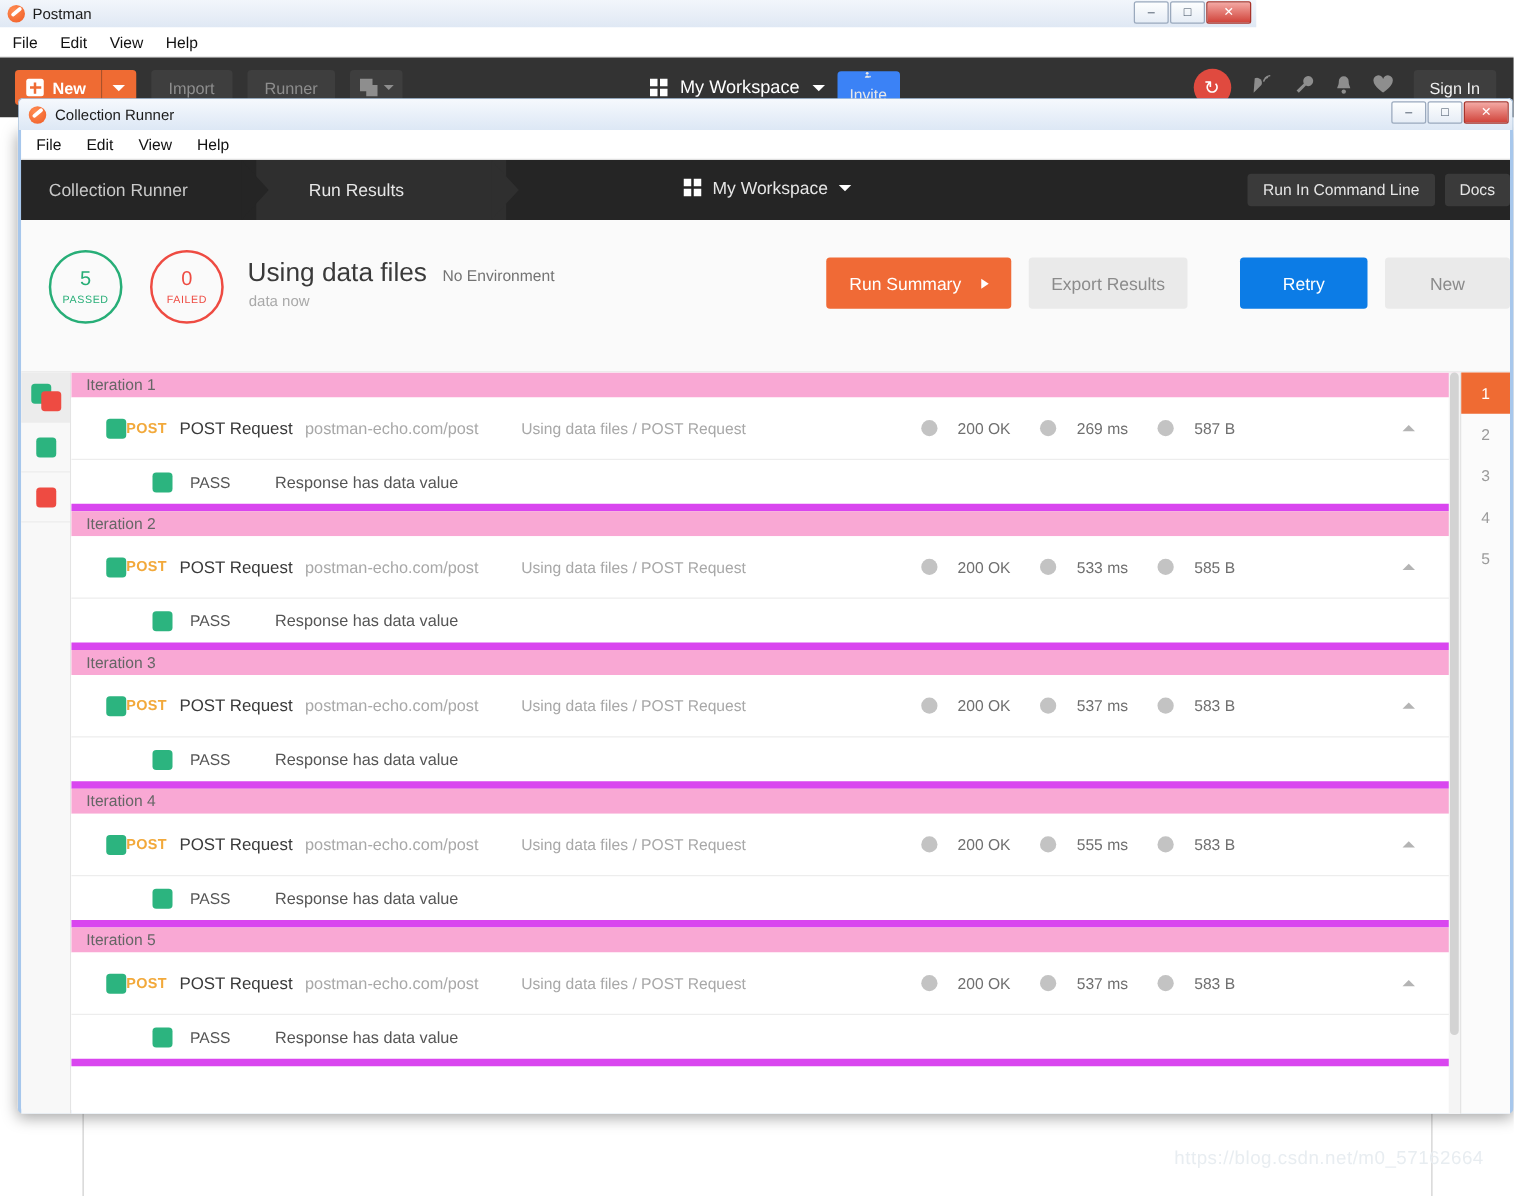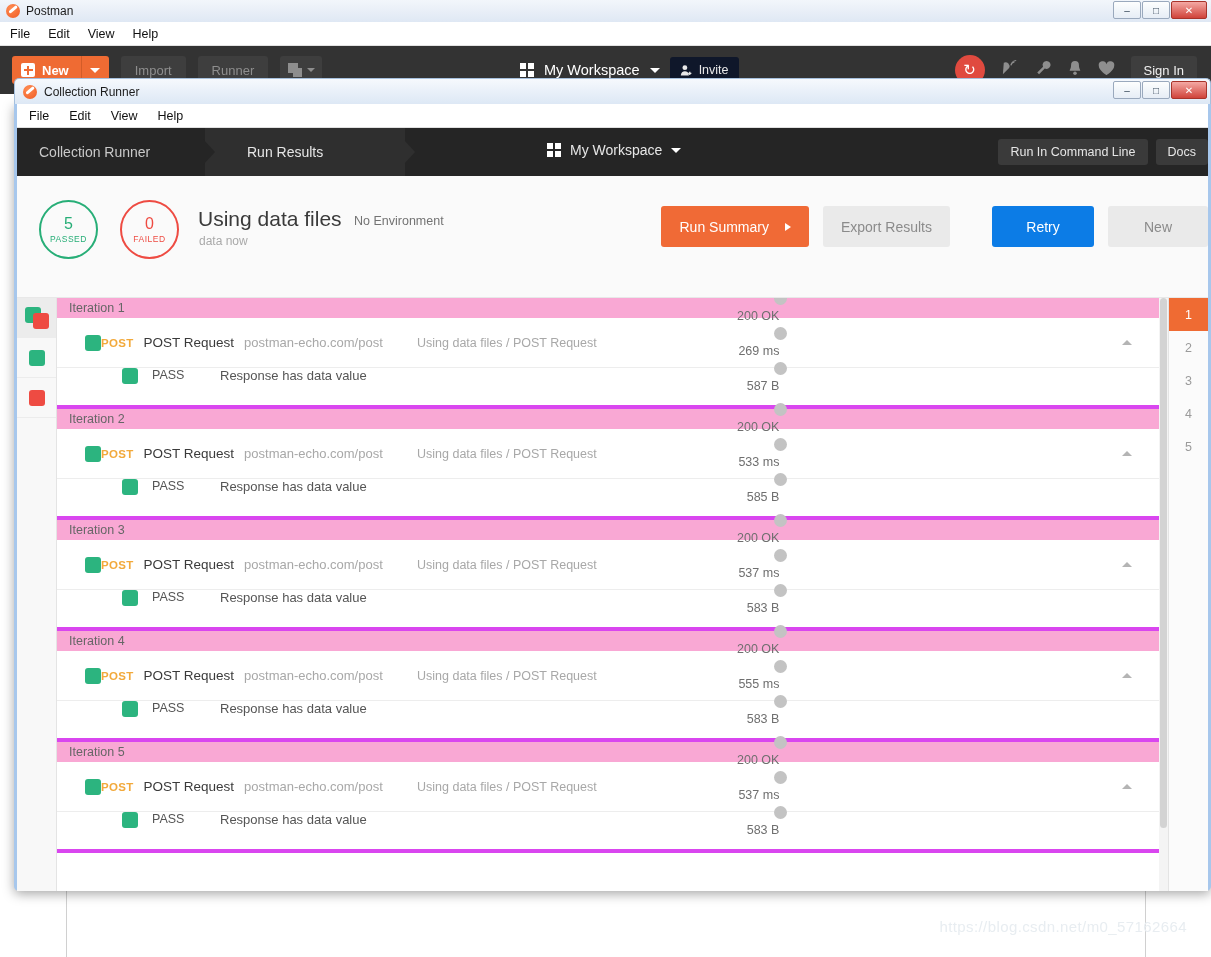--- a/index.html
+++ b/index.html
@@ -7,21 +7,21 @@
     width: 1211px; height: 957px;
     font-family: "Liberation Sans", sans-serif;
     overflow: hidden;
     background: #ffffff;
   }
   #root { position: relative; width: 1211px; height: 957px; background: #fff; }
 
   
   .pm-window { position: absolute; left: 0; top: 0; width: 1211px; height: 957px; background:#fff; }
   .pm-titlebar {
-    position: absolute; left:0; top:0; width:1211px; height:22px;
+    position: absolute; left:0; top:0; width:1005px; height:22px;
     background: linear-gradient(to bottom, #f2f6fb 0%, #e8eef7 55%, #dfe8f4 100%);
     display:flex; align-items:center; padding-left:6px;
   }
   .pm-title-dot {
     width:14px; height:14px; border-radius:50%;
     background: radial-gradient(circle at 35% 30%, #ff8c52, #ef5b25);
     margin-right:6px; position:relative; overflow:hidden;
   }
   .pm-title-dot:after{
     content:""; position:absolute; left:2px; top:4px; width:10px; height:2.5px;
@@ -69,21 +69,21 @@
   .stack-ico{position:relative;width:15px;height:14px;}
   .stack-ico i{position:absolute;display:block;background:#8e8e8e;}
   .stack-ico i:nth-child(1){left:0;top:0;width:10px;height:10px;}
   .stack-ico i:nth-child(2){left:5px;top:5px;width:9px;height:9px;background:#8e8e8e;}
   .caret-d-sm{width:0;height:0;border-left:4px solid transparent;border-right:4px solid transparent;border-top:4px solid #8e8e8e;}
 
   .pm-ws { position:absolute; left:520px; top:57px; display:flex; align-items:center; gap:10px; }
   .grid-ico { display:grid; grid-template-columns:repeat(2,6px); grid-template-rows:repeat(2,6px); gap:2px; }
   .grid-ico i { background:#fff; display:block; }
   .pm-ws-label { color:#fff; font-size:14.5px; }
-  .pm-invite { background:#0f172a; border-radius:3px; height:26px; padding:0 10px; display:flex; align-items:center; gap:6px; color:#e8e8e8; font-size:12.5px; }
+  .pm-invite { background:#3b82f6; border-radius:3px; height:26px; padding:0 10px; display:flex; align-items:center; gap:6px; color:#e8e8e8; font-size:12.5px;flex-direction:column; }
 
   .pm-right-icons { position:absolute; right:14px; top:55px; display:flex; align-items:center; gap:16px; }
   .sync-circle { width:30px;height:30px;border-radius:50%;background:#e04a3f;display:flex;align-items:center;justify-content:center;color:#fff;font-size:15px;}
   .ic { color:#8e8e8e; font-size:16px; }
   .signin { background:#3e3e3e;border-radius:3px;height:28px;padding:0 13px;display:flex;align-items:center;color:#f0f0f0;font-size:13px; }
 
   .pm-body { position:absolute; left:0; top:94px; width:1211px; height:863px; background:#fff; }
   .pm-sidebar-line { position:absolute; left:303px; top:0; width:1px; height:863px; background:#dcdcdc; }
   .pm-inner-panel { position:absolute; left:66px; top:795px; width:1080px; height:110px; border:1px solid #d0d0d0; background:#fff;}
 
@@ -177,26 +177,26 @@
 
   
   .results { position:absolute; left:40px; top:194px; width:1111px; height:593px; background:#fff; overflow:hidden; }
   .iter-head { height:20px; background:#f9a8d4; display:flex; align-items:center; padding-left:12px; font-size:12.5px; color:#666; }
   .req-row { height:50px; border-bottom:1px solid #ededed; display:flex; align-items:center; position:relative; background:#fff; }
   .req-sq { margin-left:28px; }
   .req-method { margin-left:0; font-size:11.5px; font-weight:bold; color:#f2a93b; letter-spacing:.3px; }
   .req-name { margin-left:10px; font-size:13.5px; color:#3a3a3a; }
   .req-url { margin-left:10px; font-size:13px; color:#a8a8a8; }
   .req-path { position:absolute; left:360px; font-size:12.5px; color:#a8a8a8; }
-  .req-stats { position:absolute; left:680px; display:flex; align-items:flex-end; gap:4px;flex-direction:column; }
+  .req-stats { position:absolute; left:680px; display:flex; align-items:flex-start; gap:16px; }
   .dot { width:13px;height:13px;border-radius:50%;background:#c3c3c3;display:inline-block; }
   .stat-txt { font-size:12.5px; color:#6f6f6f; margin-right:8px; }
   .collapse-arrow { position:absolute; right:36px; width:0;height:0;
     border-left:5px solid transparent;border-right:5px solid transparent;border-bottom:5px solid #b4b4b4; }
-  .test-row { height:41px; border-bottom:4px solid #d946ef; display:flex; align-items:flex-start; background:#fff; }
+  .test-row { height:41px; border-bottom:6px solid #d946ef; display:flex; align-items:center; background:#fff; }
   .test-sq { margin-left:65px; }
   .test-status { margin-left:14px; font-size:12.5px; color:#555; width:68px; }
   .test-name { font-size:13px; color:#555; }
 
   
   .vscroll { position:absolute; right:40px; top:194px; width:9px; height:593px; background:#f4f4f4; }
   .vscroll .thumb { position:absolute; left:1px; top:0; width:7px; height:530px; background:#d3d3d3; border-radius:4px; }
 
   
   .iter-rail { position:absolute; right:0; top:194px; width:40px; height:593px; background:#fbfbfb; border-left:1px solid #e4e4e4; }

